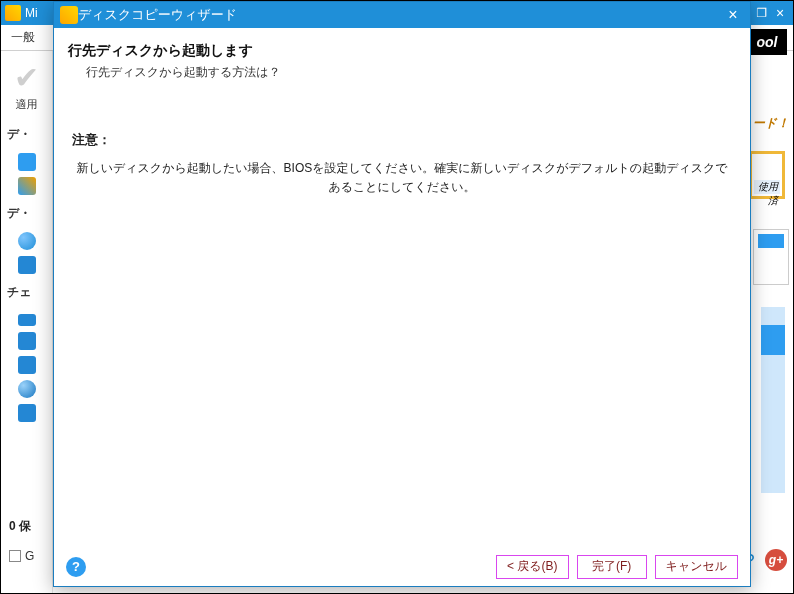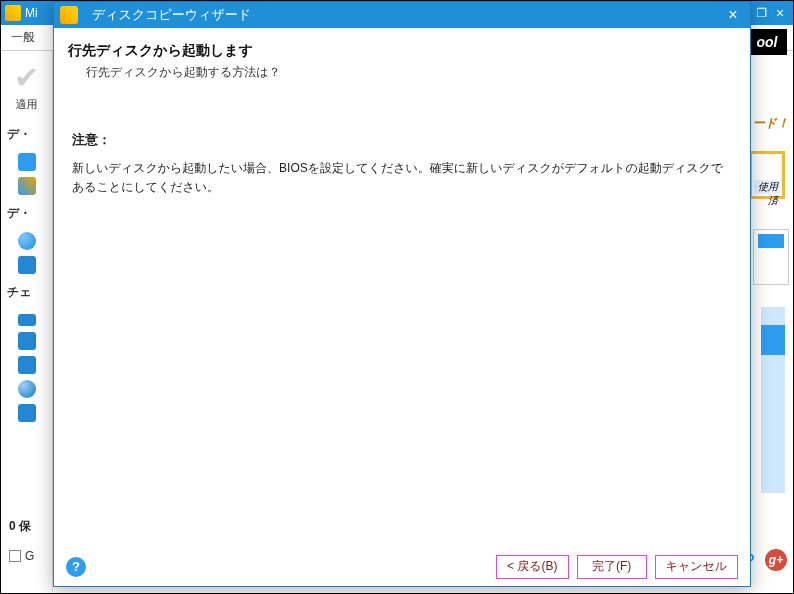--- a/index.html
+++ b/index.html
@@ -42,32 +42,32 @@
     .rf-usage-inner{ position:absolute; top:26px; bottom:2px; left:2px; right:2px; background:#e6f1fb; font-size:10px; text-align:right; padding-right:2px; }
     .rf-barbox { top:228px; right:4px; width:36px; height:56px; border:1px solid #ccc; }
     .rf-barbox .fill{ position:absolute; top:4px; left:4px; right:4px; height:14px; background:#2e9df0; }
     .rf-verticalbar { top:306px; right:8px; width:24px; height:186px; background:#cfe7fb; }
     .rf-verticalbar .dk { position:absolute; top:18px; left:0; right:0; height:30px; background:#2e9df0; }
     .rf-gplus { bottom:22px; right:6px; width:22px; height:22px; border-radius:50%; background:#d64d3e; color:#fff; font-size:12px; font-weight:bold; display:flex; align-items:center; justify-content:center; }
     .rf-qicon { bottom:22px; right:34px; width:20px; height:20px; color:#1f8fd8; font-size:18px; display:flex;align-items:center;justify-content:center;}
 
     
     .modal { position: absolute; top: 0; left: 52px; right: 42px; bottom: 6px; background: #fff; border: 1px solid #1b7dbf; box-shadow: 0 4px 18px rgba(0,0,0,.3); display: flex; flex-direction: column; }
-    .modal-title { height: 26px; background: #1f8fd8; color: #fff; display: flex; align-items: center; padding: 0 6px; gap: 14px; font-size: 13px; }
+    .modal-title { height: 26px; background: #1f8fd8; color: #fff; display: flex; align-items: center; padding: 0 6px; gap: 0; font-size: 13px; }
     .modal-title .app-icon2 { width: 18px; height: 18px; background: linear-gradient(45deg,#ffa500,#ffd700); border-radius: 3px; }
     .modal-title .spacer { flex:1; }
     .modal-title .close { width: 22px; text-align: center; cursor: pointer; font-size: 16px; }
 
     .modal-header { padding: 14px 14px 10px 14px; }
     .modal-header h1 { font-size: 14px; font-weight: bold; color: #111; }
     .modal-header p  { font-size: 12px; color: #333; margin: 4px 0 0 18px; }
 
     .modal-content { flex: 1; padding: 40px 18px 0 18px; color: #222; overflow: auto; }
     .modal-content h2 { font-size: 13px; font-weight: bold; margin-bottom: 10px; }
-    .modal-content p  { font-size: 12px; line-height: 1.55; }
+    .modal-content p  { font-size: 12px; line-height: 1.55; text-align: center; }
 
     .modal-footer { height: 40px; display: flex; align-items: center; padding: 0 12px; gap: 8px; border-top: 1px solid transparent; }
     .help-icon { width: 20px; height: 20px; border-radius: 50%; background: #2e9df0; color: #fff; font-weight: bold; display: flex; align-items: center; justify-content: center; font-size: 13px; }
     .tutorial-link { color: #1f6fd0; text-decoration: underline; font-size: 12px; cursor: pointer; }
     .modal-footer .spacer { flex: 1; }
     .wiz-btn { min-width: 70px; height: 24px; padding: 0 10px; background: #fff; border: 1px solid #d946ef; font-size: 12px; color: #7f1d1d; cursor: pointer; display: inline-flex; align-items: center; justify-content: center; }
   </style>
 </head>
 <body>
 

